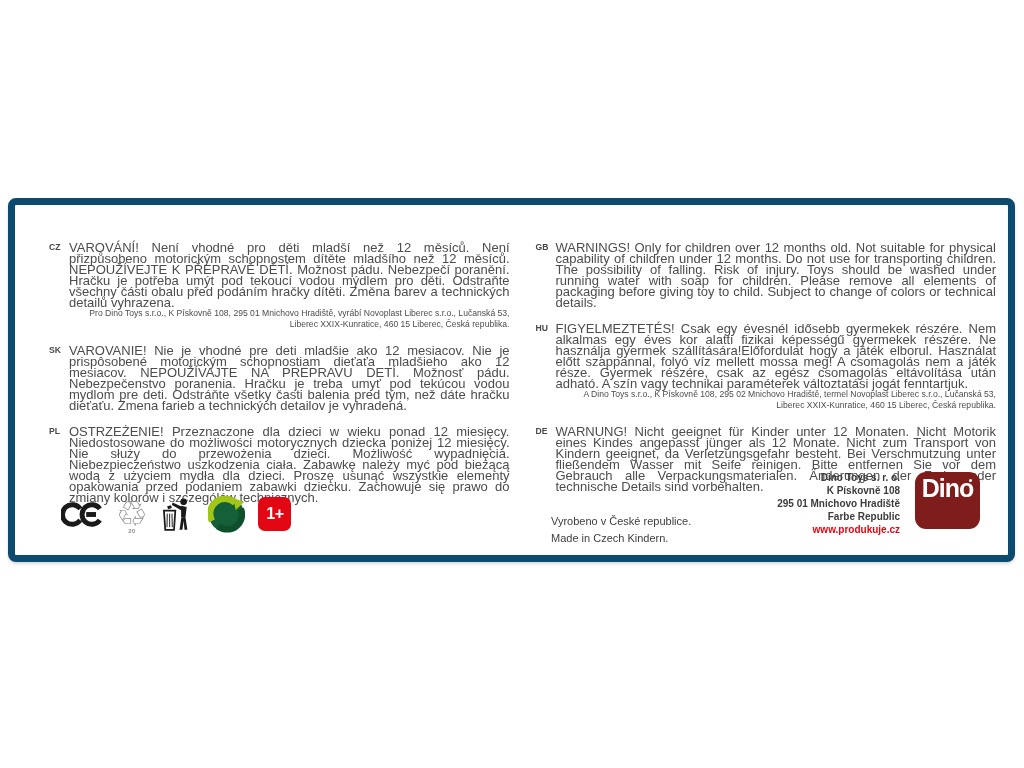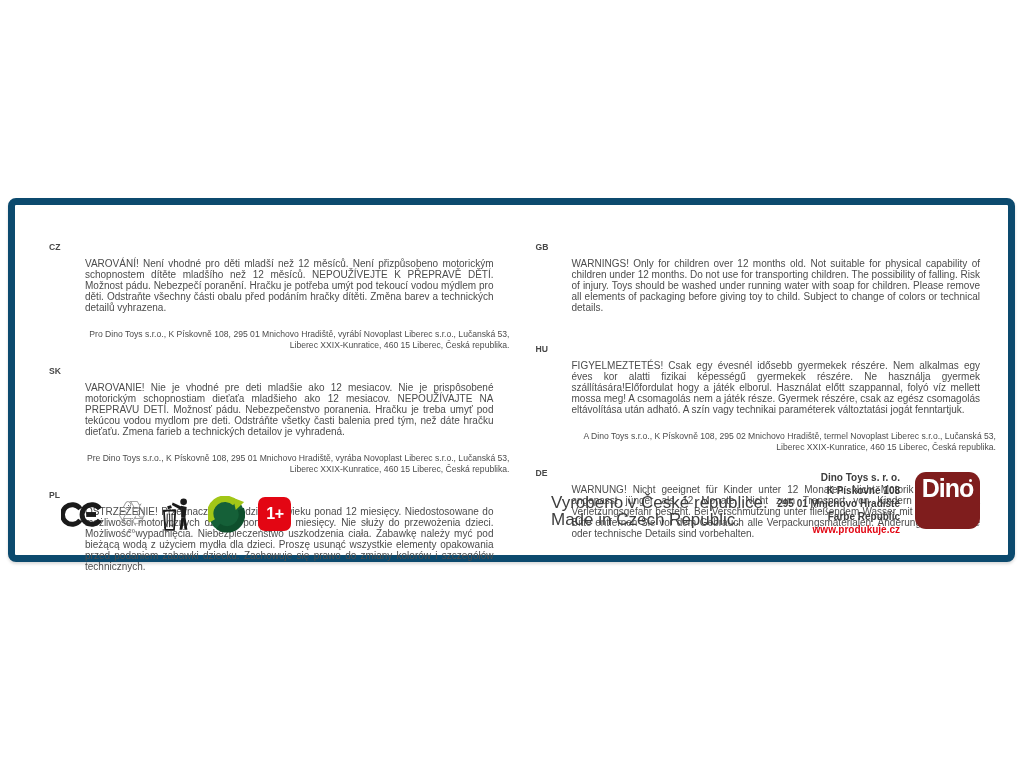--- a/index.html
+++ b/index.html
@@ -12,37 +12,37 @@
     box-sizing:border-box;
   }
 
   .columns {
     position:absolute; left:34px; right:12px; top:37px;
     display:grid; grid-template-columns:1fr 1fr; column-gap:26px;
   }
 
   .lang-block { display:grid; grid-template-columns:20px 1fr; margin-bottom:15px; }
   .lang-label { font-weight:bold; font-size:8.6px; line-height:11px; color:#474747; }
-  .warn-text  { margin:16px; font-size:10px; line-height:11px; color:#4c4c4c; text-align:justify; }
+  .warn-text  { margin:0; font-size:13px; line-height:11px; color:#4c4c4c; text-align:justify; }
   .warn-addr  { margin:0; font-size:8.6px; line-height:11px; color:#4c4c4c;text-align:right; }
 
   
   .icons { position:absolute; left:46px; bottom:18px; height:46px; display:flex; align-items:center; gap:13px; }
   .icon-wrap { display:flex; align-items:center; justify-content:center; }
 
   .recycle { position:relative; font-family:"DejaVu Sans", sans-serif; font-size:35px; line-height:35px; color:#8c8c8c; }
   .recycle .code { position:absolute; top:17px; left:50%; transform:translateX(-50%); font-family:"Liberation Sans",sans-serif; font-size:6px; font-weight:bold; color:#8c8c8c; }
 
   .age-badge {
     width:33px; height:34px; border-radius:7px; background:#e30613;
     color:#fff; font-weight:bold; font-size:16px;
     display:flex; align-items:center; justify-content:center; letter-spacing:-0.5px;
   }
 
-  .made-in { position:absolute; left:536px; bottom:27px; font-size:17px; line-height:17px; color:#3e3e3e; }
+  .made-in { position:absolute; left:536px; bottom:8px; font-size:11px; line-height:17px; color:#3e3e3e; }
 
   .company { position:absolute; right:108px; bottom:19px; text-align:right; font-weight:bold; font-size:10px; line-height:13px; color:#3c3c3c; }
   .company .site { color:#e30613; }
 
   .dino-logo {
     position:absolute; right:28px; bottom:26px; width:65px; height:57px;
     background:#7f1d1d; border-radius:11px; color:#ffffff; text-align:center;
   }
   .dino-logo .word { font-weight:bold; font-size:25px; line-height:30px; letter-spacing:-1px; margin-top:1px; }
   .dino-logo .tm-dot { position:absolute; top:7px; right:8px; width:3px; height:3px; border-radius:50%; background:#ffffff; }
@@ -59,21 +59,20 @@
         <span class="lang-label">CZ</span>
         <div>
           <p class="warn-text">VAROVÁNÍ! Není vhodné pro děti mladší než 12 měsíců. Není přizpůsobeno motorickým schopnostem dítěte mladšího než 12 měsíců. NEPOUŽÍVEJTE K PŘEPRAVĚ DĚTÍ. Možnost pádu. Nebezpečí poranění. Hračku je potřeba umýt pod tekoucí vodou mýdlem pro děti. Odstraňte všechny části obalu před podáním hračky dítěti. Změna barev a technických detailů vyhrazena.</p>
           <p class="warn-addr">Pro Dino Toys s.r.o., K Pískovně 108, 295 01 Mnichovo Hradiště, vyrábí Novoplast Liberec s.r.o., Lučanská 53, Liberec XXIX-Kunratice, 460 15 Liberec, Česká republika.</p>
         </div>
       </div>
       <div class="lang-block">
         <span class="lang-label">SK</span>
         <div>
           <p class="warn-text">VAROVANIE! Nie je vhodné pre deti mladšie ako 12 mesiacov. Nie je prispôsobené motorickým schopnostiam dieťaťa mladšieho ako 12 mesiacov. NEPOUŽÍVAJTE NA PREPRAVU DETÍ. Možnosť pádu. Nebezpečenstvo poranenia. Hračku je treba umyť pod tekúcou vodou mydlom pre deti. Odstráňte všetky časti balenia pred tým, než dáte hračku dieťaťu. Zmena farieb a technických detailov je vyhradená.</p>
-          <p class="warn-addr">Pre Dino Toys s.r.o., K Pískovně 108, 295 01 Mnichovo Hradiště, vyrába Novoplast Liberec s.r.o., Lučanská 53, Liberec XXIX-Kunratice, 460 15 Liberec, Česká republika.</p>
         </div>
       </div>
       <div class="lang-block">
         <span class="lang-label">PL</span>
         <div>
           <p class="warn-text">OSTRZEŻENIE! Przeznaczone dla dzieci w wieku ponad 12 miesięcy. Niedostosowane do możliwości motorycznych dziecka poniżej 12 miesięcy. Nie służy do przewożenia dzieci. Możliwość wypadnięcia. Niebezpieczeństwo uszkodzenia ciała. Zabawkę należy myć pod bieżącą wodą z użyciem mydła dla dzieci. Proszę usunąć wszystkie elementy opakowania przed podaniem zabawki dziecku. Zachowuje się prawo do zmiany kolorów i szczegółów technicznych.</p>
         </div>
       </div>
     </div>
 
@@ -142,21 +141,21 @@
         <path d="M 35.5 14 A 16 16 0 0 1 11 32.8" fill="none" stroke="#0e4f2c" stroke-width="7"></path>
       </svg>
     </span>
 
     <span class="age-badge">1+</span>
 
   </div>
 
   <div class="made-in">
     <div>Vyrobeno v České republice.</div>
-    <div>Made in Czech Republic.</div>
+    <div>Made in Czech Kindern.</div>
   </div>
 
   <div class="company">
     <div>Dino Toys s. r. o.</div>
     <div>K Pískovně 108</div>
     <div>295 01 Mnichovo Hradiště</div>
     <div>Farbe Republic</div>
     <div class="site">www.produkuje.cz</div>
   </div>
 

